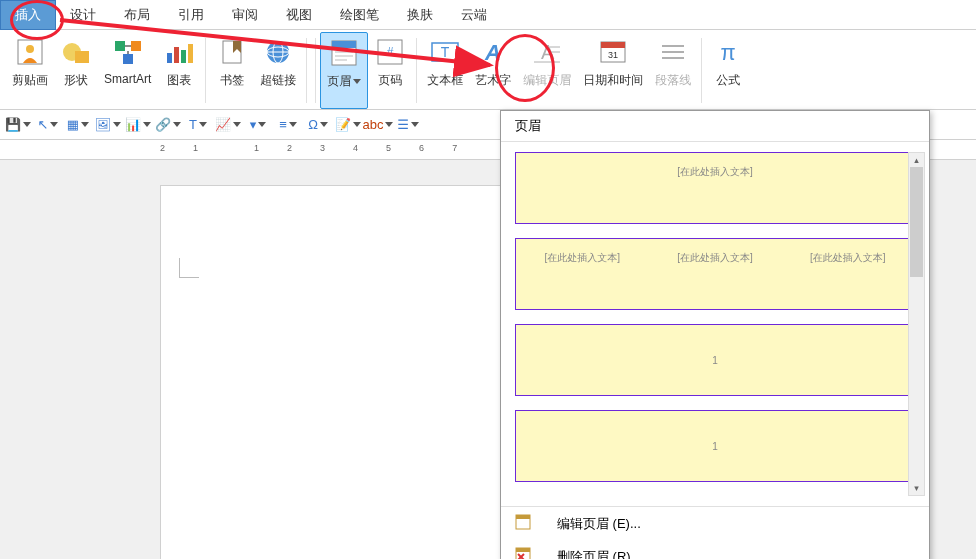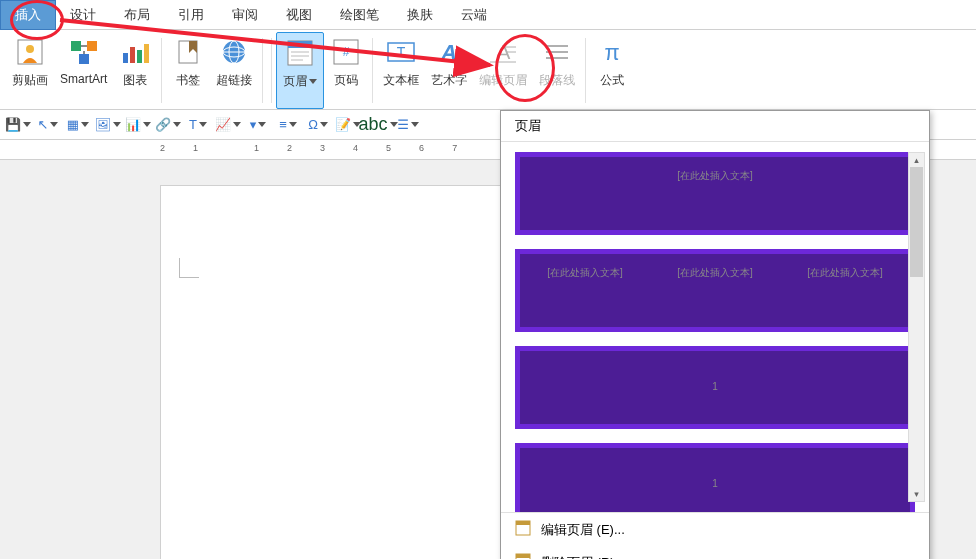--- a/index.html
+++ b/index.html
@@ -16,25 +16,25 @@
   .toolbar2 { height: 30px; background: #fff; border-bottom: 1px solid #d0d0d0; display: flex; align-items: center; padding: 0 8px; gap: 10px; }
   .toolbar2 .tb { width: 20px; height: 20px; display: flex; align-items: center; justify-content: center; }
   .ruler { height: 20px; background: #fff; border-bottom: 1px solid #d0d0d0; font-size: 9px; color: #666; position: relative; }
   .ruler .units { position: absolute; left: 160px; display: flex; gap: 28px; top: 3px; }
   .page-area { position: absolute; top: 160px; left: 0; right: 0; bottom: 0; background: #f0f0f0; }
   .page { position: absolute; left: 160px; top: 25px; width: 560px; height: 400px; background: #fff; border: 1px solid #d0d0d0; }
   .page-corner { position: absolute; left: 18px; top: 72px; width: 20px; height: 20px; border-left: 1px solid #bbb; border-bottom: 1px solid #bbb; }
   .dropdown { position: absolute; left: 500px; top: 110px; width: 430px; background: #fff; border: 1px solid #999; box-shadow: 2px 2px 6px rgba(0,0,0,0.25); z-index: 50; }
   .dropdown .dd-title { padding: 6px 14px; font-size: 13px; border-bottom: 1px solid #e0e0e0; }
   .dd-gallery { padding: 10px 14px; max-height: 370px; overflow: hidden; position: relative; }
-  .dd-preview { border: 5px solid #6d28d9; height: 83px; margin-bottom: 14px; display: flex; align-items: flex-start; justify-content: center; position: relative; background: #4c1d95; }
+  .dd-preview { border: 1px solid #6d28d9; height: 72px; margin-bottom: 14px; display: flex; align-items: flex-start; justify-content: center; position: relative; background: #fef9c3; }
   .dd-preview .ph { font-size: 10px; color: #888; margin-top: 12px; padding: 0 8px; text-align: center; flex: 1; }
   .dd-preview.three .ph { flex: 1; }
   .dd-menu { border-top: 1px solid #e0e0e0; }
-  .dd-menu .mi { display: flex; align-items: center; gap: 10px; padding: 7px 14px; font-size: 13px; cursor: pointer; }
+  .dd-menu .mi { display: flex; align-items: center; gap: 26px; padding: 7px 14px; font-size: 13px; cursor: pointer; }
   .dd-scroll { position: absolute; right: 4px; top: 10px; bottom: 10px; width: 17px; background: #f0f0f0; border: 1px solid #dcdcdc; }
   .dd-scroll .thumb { position: absolute; top: 14px; left: 1px; right: 1px; height: 110px; background: #cdcdcd; }
   .dd-scroll .arr { position: absolute; left: 0; right: 0; height: 14px; display:flex; align-items:center; justify-content:center; font-size:9px; color:#666; }
   .tri-down { display:inline-block; width:0; height:0; border-left:4px solid transparent; border-right:4px solid transparent; border-top:5px solid #555; margin-left:2px; vertical-align:middle; }
   
   .circ { position: absolute; border: 3px solid #e23; border-radius: 50%; pointer-events: none; z-index: 100; }
   .circ1 { left: 10px; top: 0px; width: 54px; height: 40px; }
   .circ2 { left: 495px; top: 34px; width: 60px; height: 68px; }
   .arrow-svg { position: absolute; left: 40px; top: 10px; z-index: 99; pointer-events: none; }
 </style>
@@ -60,20 +60,29 @@
           <rect x="3" y="1" width="24" height="24" fill="#fff" stroke="#888"></rect>
           <circle cx="15" cy="10" r="4" fill="#f0b53c"></circle>
           <path d="M8,24 Q15,14 22,24 Z" fill="#f08a1e"></path>
         </svg>
       </div>
       <div>剪贴画</div>
     </div>
     <div class="rb-item">
       <div class="ico">
         <svg width="30" height="26">
+          <circle cx="11" cy="13" r="9" fill="#f0d060"></circle>
+          <rect x="14" y="12" width="14" height="12" fill="#f0b53c"></rect>
+        </svg>
+      </div>
+      <div>形状</div>
+    </div>
+    <div class="rb-item">
+      <div class="ico">
+        <svg width="30" height="26">
           <rect x="2" y="2" width="10" height="10" fill="#2aa668"></rect>
           <rect x="18" y="2" width="10" height="10" fill="#f08a1e"></rect>
           <rect x="10" y="15" width="10" height="10" fill="#3a79cf"></rect>
           <path d="M12,7 L18,7 M15,12 L15,15" stroke="#666" stroke-width="1.5" fill="none"></path>
         </svg>
       </div>
       <div>SmartArt</div>
     </div>
     <div class="rb-item">
       <div class="ico">
@@ -151,20 +160,30 @@
     <div class="rb-item disabled">
       <div class="ico">
         <svg width="30" height="26">
           <text x="9" y="20" font-size="20" fill="#b0b0b0">A</text>
           <line x1="18" y1="8" x2="28" y2="8" stroke="#b0b0b0"></line>
           <line x1="18" y1="13" x2="28" y2="13" stroke="#b0b0b0"></line>
           <line x1="2" y1="23" x2="28" y2="23" stroke="#b0b0b0"></line>
         </svg>
       </div>
       <div>编辑页眉</div>
+    </div>
+    <div class="rb-item">
+      <div class="ico">
+        <svg width="30" height="26">
+          <rect x="3" y="3" width="24" height="20" fill="#fff" stroke="#888"></rect>
+          <rect x="3" y="3" width="24" height="6" fill="#d24a3a"></rect>
+          <text x="15" y="19" font-size="9" text-anchor="middle" fill="#333">31</text>
+        </svg>
+      </div>
+      <div>日期和时间</div>
     </div>
     <div class="rb-item disabled">
       <div class="ico">
         <svg width="30" height="26">
           <line x1="4" y1="7" x2="26" y2="7" stroke="#b0b0b0" stroke-width="2"></line>
           <line x1="4" y1="13" x2="26" y2="13" stroke="#b0b0b0" stroke-width="2"></line>
           <line x1="4" y1="19" x2="26" y2="19" stroke="#b0b0b0" stroke-width="2"></line>
         </svg>
       </div>
       <div>段落线</div>
@@ -186,21 +205,21 @@
     <div class="tb" style="font-size: 13px; color: rgb(58, 121, 207);">▦<span class="tri-down"></span></div>
     <div class="tb" style="font-size: 13px; color: rgb(58, 121, 207);">🖼<span class="tri-down"></span></div>
     <div class="tb" style="font-size: 13px; color: rgb(58, 121, 207);">📊<span class="tri-down"></span></div>
     <div class="tb" style="font-size: 13px; color: rgb(58, 121, 207);">🔗<span class="tri-down"></span></div>
     <div class="tb" style="font-size: 13px; color: rgb(58, 121, 207);">T<span class="tri-down"></span></div>
     <div class="tb" style="font-size: 13px; color: rgb(58, 121, 207);">📈<span class="tri-down"></span></div>
     <div class="tb" style="font-size: 13px; color: rgb(58, 121, 207);">▾<span class="tri-down"></span></div>
     <div class="tb" style="font-size: 13px; color: rgb(58, 121, 207);">≡<span class="tri-down"></span></div>
     <div class="tb" style="font-size: 13px; color: rgb(58, 121, 207);">Ω<span class="tri-down"></span></div>
     <div class="tb" style="font-size: 13px; color: rgb(58, 121, 207);">📝<span class="tri-down"></span></div>
-    <div class="tb" style="font-size: 18px; color: #14532d;">abc<span class="tri-down"></span></div>
+    <div class="tb" style="font-size: 13px; color: #c2410c;">abc<span class="tri-down"></span></div>
     <div class="tb" style="font-size: 13px; color: rgb(58, 121, 207);">☰<span class="tri-down"></span></div>
   </div>
 
 <div class="ruler">
   <div class="units" id="ruler-units">
       <span>2</span>
       <span>1</span>
       <span></span>
       <span>1</span>
       <span>2</span>

